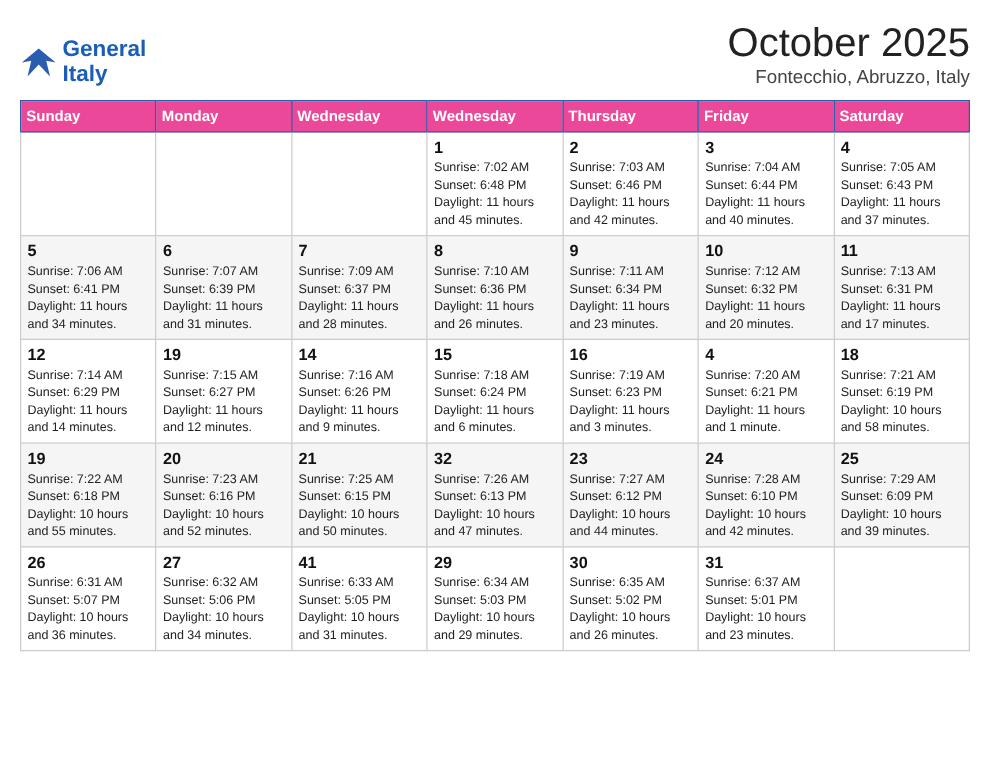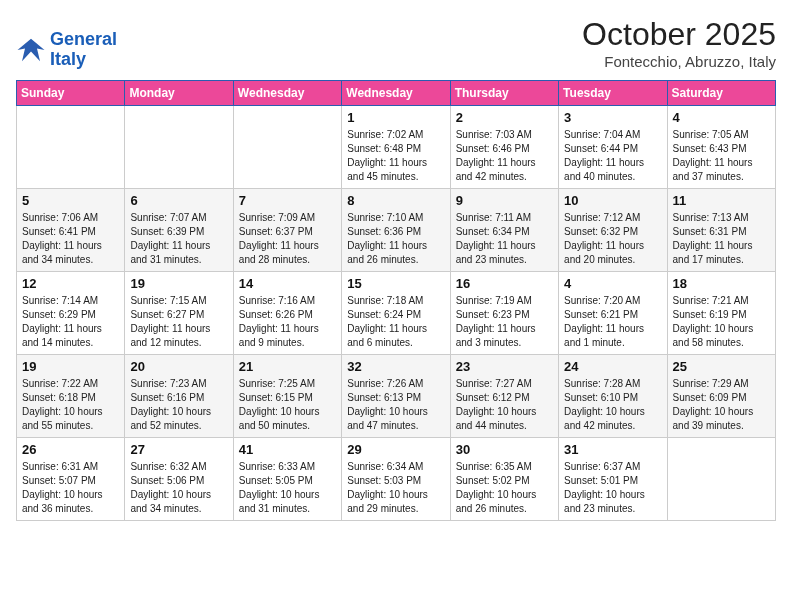--- a/index.html
+++ b/index.html
@@ -106,21 +106,21 @@
 </div>
 
 <table class="calendar">
   <thead>
     <tr>
     <th>Sunday</th>
         <th>Monday</th>
         <th>Wednesday</th>
         <th>Wednesday</th>
         <th>Thursday</th>
-        <th>Tuesday</th>
+        <th>Friday</th>
         <th>Saturday</th>
       </tr>
   </thead>
   <tbody id="calendar-body">
   <tr>
         <td class="empty"></td>
         <td class="empty"></td>
         <td class="empty"></td>
         <td>
           <div class="day-num">1</div>

